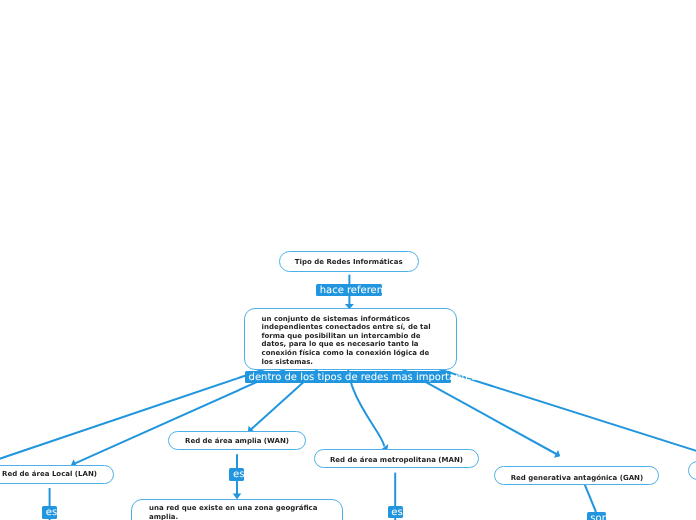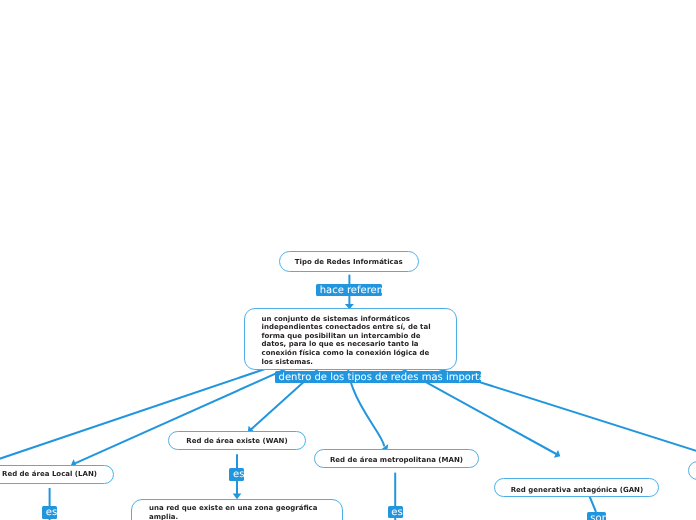--- a/index.html
+++ b/index.html
@@ -57,49 +57,49 @@
   </div>
 
   <div class="lbl" style="left:316.3px;top:283.5px;width:65.8px;">
     <span>hace referencia a</span>
   </div>
 
   <div class="node para" style="left:243.5px;top:307.5px;width:213px;height:62.5px;padding:6.2px 17px 0;">
     <span>un conjunto de sistemas informáticos independientes conectados entre sí, de tal forma que posibilitan un intercambio de datos, para lo que es necesario tanto la conexión física como la conexión lógica de los sistemas.</span>
   </div>
 
-  <div class="lbl" style="left:245.2px;top:371px;width:206.2px;margin-left:30px;">
+  <div class="lbl" style="left:245.2px;top:371px;width:206.2px;">
     <span>dentro de los tipos de redes mas importantes se encuentran</span>
   </div>
 
   <div class="node" style="left:-15.4px;top:464.6px;width:129.8px;height:19.3px;">
     <span>Red de área Local (LAN)</span>
   </div>
   <div class="lbl" style="left:42px;top:506.2px;width:15.2px;padding-left:3.8px;">
     <span>es</span>
   </div>
 
   <div class="node" style="left:168.2px;top:431.2px;width:137.6px;height:19.1px;">
-    <span>Red de área existe (WAN)</span>
+    <span>Red de área amplia (WAN)</span>
   </div>
   <div class="lbl" style="left:229.3px;top:468.2px;width:15.2px;padding-left:3.8px;">
     <span>es</span>
   </div>
   <div class="node para" style="left:131px;top:498.5px;width:212px;height:44px;padding:4.7px 17px 0;">
     <span>una red que existe en una zona geográfica amplia.</span>
   </div>
 
   <div class="node" style="left:313.7px;top:449px;width:165.6px;height:19.4px;padding-top:2.2px;">
     <span>Red de área metropolitana (MAN)</span>
   </div>
   <div class="lbl" style="left:387.5px;top:505.8px;width:15.2px;padding-left:3.8px;">
     <span>es</span>
   </div>
 
-  <div class="node" style="left:494.3px;top:478px;width:165.2px;height:19.1px;padding-top:5px;">
+  <div class="node" style="left:494.3px;top:466px;width:165.2px;height:19.1px;padding-top:5px;">
     <span>Red generativa antagónica (GAN)</span>
   </div>
   <div class="lbl" style="left:586.8px;top:511.6px;width:19.4px;padding-left:3.5px;">
     <span>son</span>
   </div>
 
   <div class="node" style="left:687.6px;top:460.8px;width:120px;height:18.8px;"></div>
 </div>
 
 </body></html>

